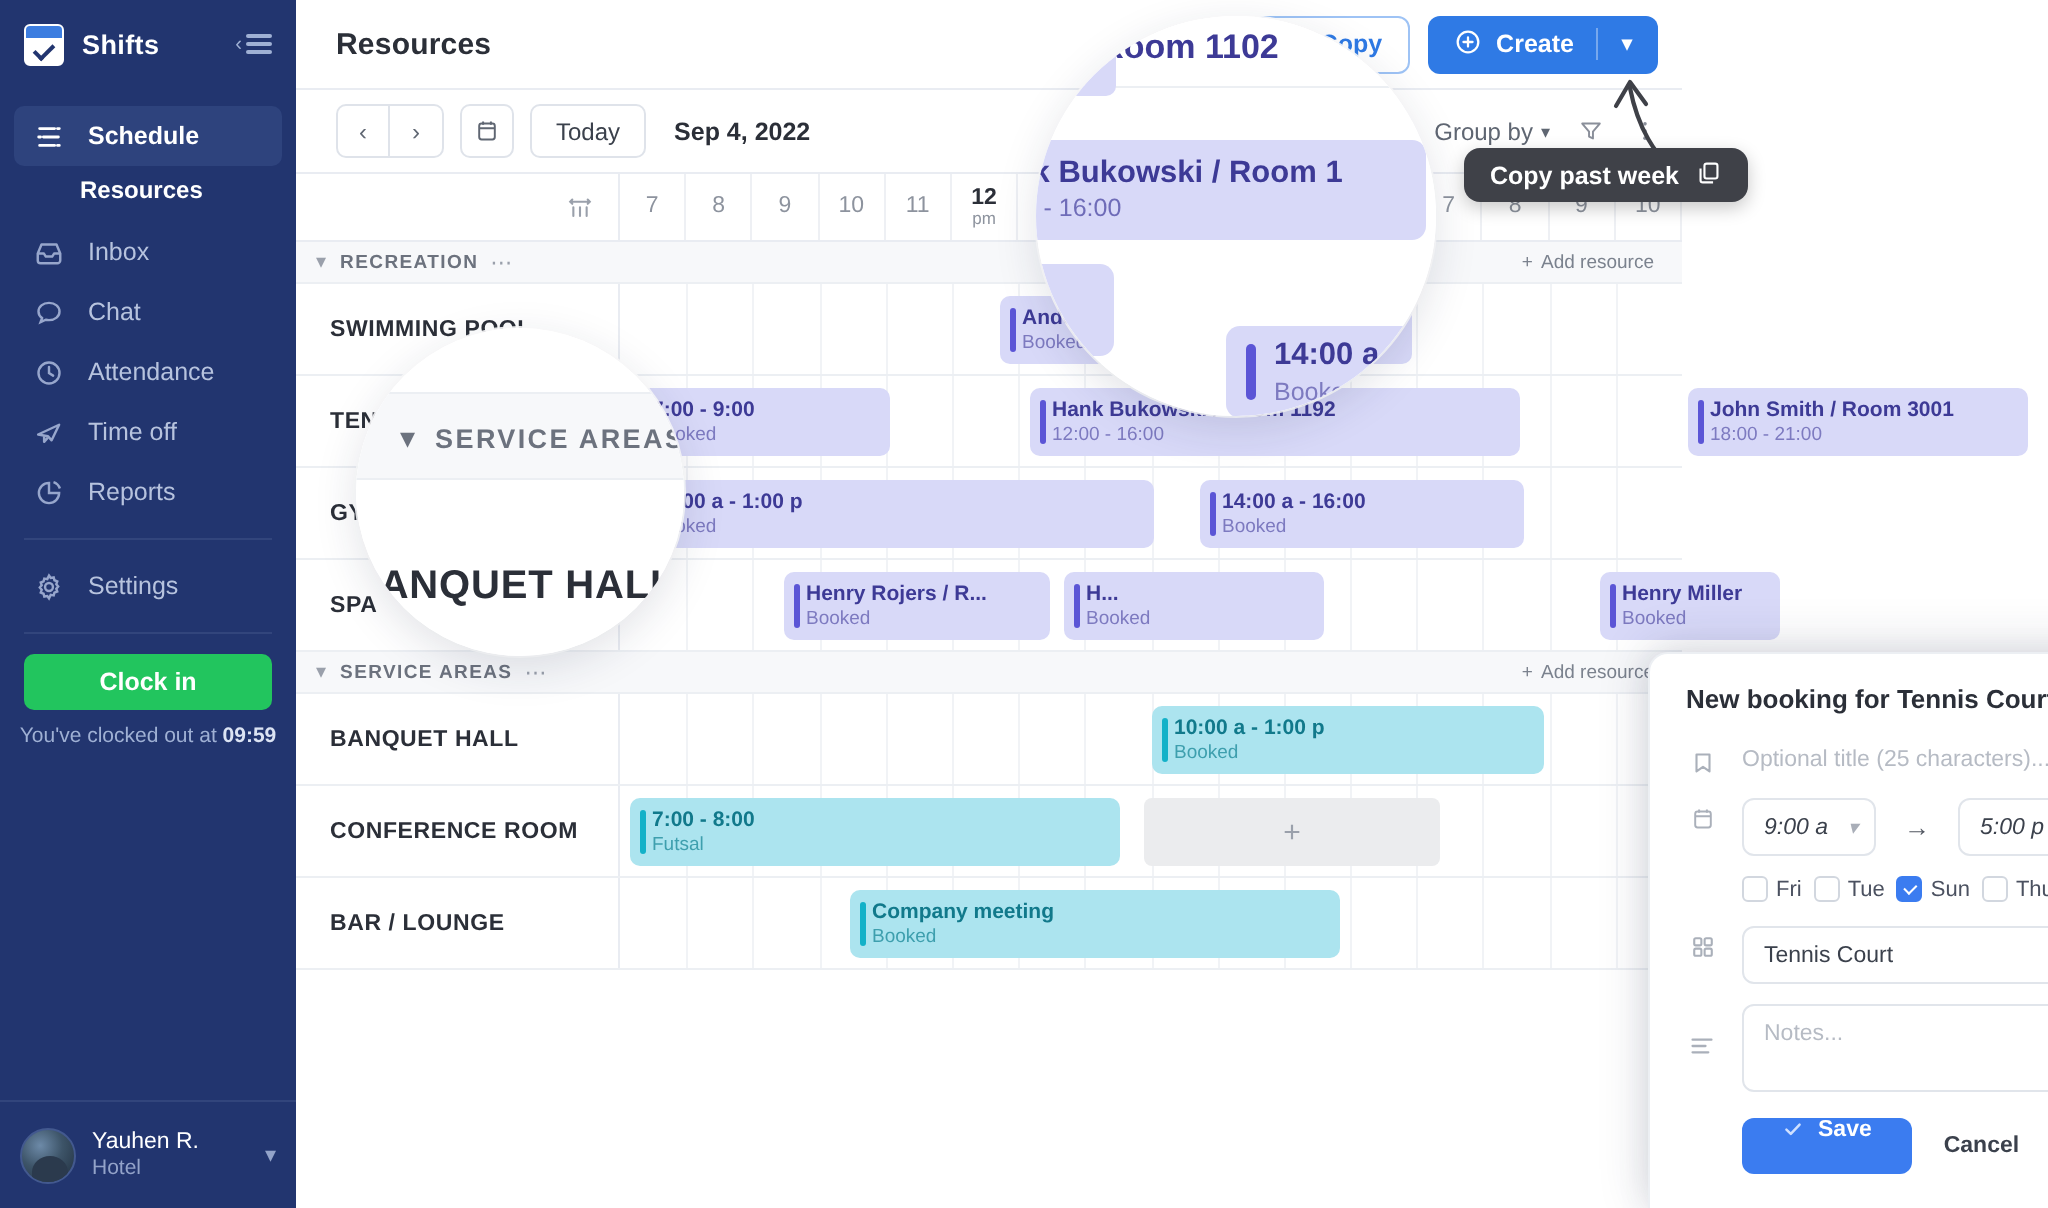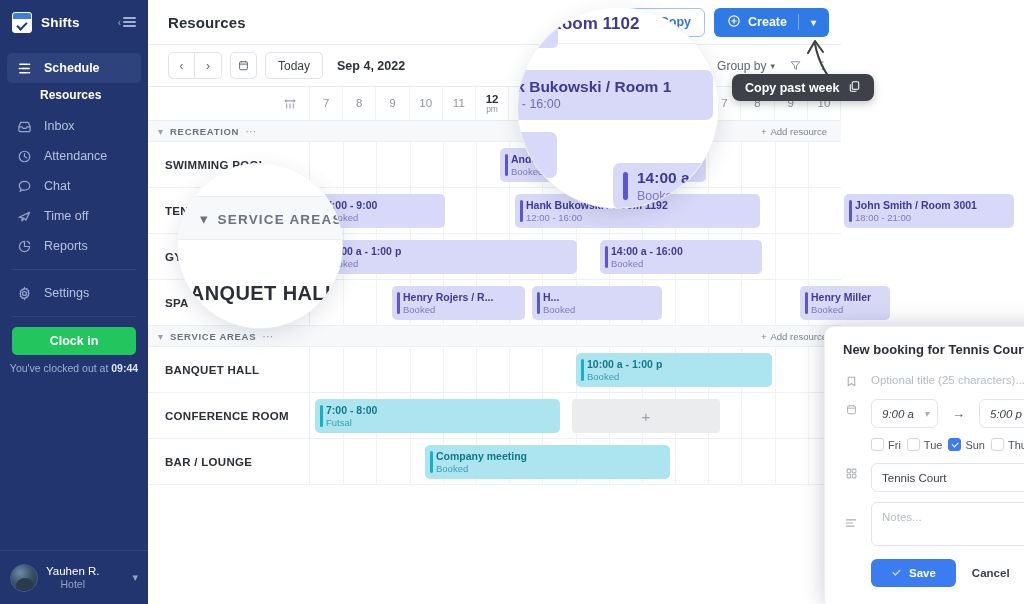--- a/index.html
+++ b/index.html
@@ -76,21 +76,21 @@
   .avatar {
     width: 28px; height: 28px; border-radius: 50%; flex: 0 0 28px;
     background: radial-gradient(circle at 35% 30%, #6d8aa8 0%, #3d5468 45%, #1f2d3d 100%);
     border: 1px solid #43598f; position: relative; overflow: hidden;
   }
   .avatar::after {
     content: ""; position: absolute; left: 5px; top: 13px; width: 18px; height: 16px;
     border-radius: 50% 50% 0 0; background: #2b3a4d;
   }
   .u-name { font-size: 11.5px; color: #ffffff; line-height: 1.25; }
-  .u-role { font-size: 10.5px; color: #93a3c9; line-height: 1.25; text-align: center; }
+  .u-role { font-size: 10.5px; color: #93a3c9; line-height: 1.25; }
   .u-chev { margin-left: auto; color: #93a3c9; font-size: 11px; }
 
   
   .main { flex: 1; position: relative; background: #fff; height: 604px; }
 
   .topbar {
     height: 45px; display: flex; align-items: center; padding: 0 12px 0 20px;
     border-bottom: 1px solid #e9ecf2;
   }
   .page-title { font-size: 15px; color: #2b2f38; font-weight: bold; letter-spacing: .1px; }
@@ -242,21 +242,21 @@
   .notes {
     width: 100%; height: 44px; border: 1px solid #e1e5eb; border-radius: 6px;
     font-size: 11.5px; color: #2b2f38; padding: 8px 10px; resize: none; outline: 0;
     font-family: inherit;
   }
   .notes::placeholder { color: #b6bbc4; }
   .panel-foot { display: flex; align-items: center; gap: 16px; margin: 13px 0 0 28px; }
   .btn-save {
     height: 28px; background: #3b7cf0; color: #fff; border: 0; border-radius: 6px;
     font-size: 11.5px; font-weight: bold; padding: 0 20px; cursor: pointer;
-    display: flex; align-items: center; gap: 7px; font-family: inherit;
+    display: flex; align-items: flex-start; gap: 7px; font-family: inherit;
   }
   .btn-cancel {
     background: transparent; border: 0; font-size: 11.5px; color: #3b414c;
     font-weight: bold; cursor: pointer; font-family: inherit;
   }
 </style>
 </head>
 <body>
 
 <div id="app">
@@ -296,35 +296,35 @@
         <svg width="15" height="15" viewBox="0 0 16 16" fill="none" stroke="#97a6cc" stroke-width="1.3" stroke-linejoin="round">
           <path d="M2 8.3V12a1.5 1.5 0 0 0 1.5 1.5h9A1.5 1.5 0 0 0 14 12V8.3l-2-4.8H4z"></path>
           <path d="M2 8.3h3.3l1 1.6h3.4l1-1.6H14"></path>
         </svg>
       </span>
       <span>Inbox</span>
     </div>
 
     <div class="sb-item">
       <span class="sb-ico">
+        <svg width="15" height="15" viewBox="0 0 16 16" fill="none" stroke="#97a6cc" stroke-width="1.3">
+          <path d="M8 2.6c3.3 0 5.6 2 5.6 4.6S11.3 11.8 8 11.8c-.6 0-1.2-.1-1.7-.2l-2.8 1.3.8-2.2C3.1 9.8 2.4 8.7 2.4 7.2 2.4 4.6 4.7 2.6 8 2.6z"></path>
+        </svg>
+      </span>
+      <span>Chat</span>
+    </div>
+
+    <div class="sb-item">
+      <span class="sb-ico">
         <svg width="15" height="15" viewBox="0 0 16 16" fill="none" stroke="#97a6cc" stroke-width="1.3" stroke-linecap="round">
           <circle cx="8" cy="8" r="5.6"></circle>
             <path d="M8 4.8V8l2.2 1.4"></path>
         </svg>
       </span>
       <span>Attendance</span>
-    </div>
-
-    <div class="sb-item">
-      <span class="sb-ico">
-        <svg width="15" height="15" viewBox="0 0 16 16" fill="none" stroke="#97a6cc" stroke-width="1.3">
-          <path d="M8 2.6c3.3 0 5.6 2 5.6 4.6S11.3 11.8 8 11.8c-.6 0-1.2-.1-1.7-.2l-2.8 1.3.8-2.2C3.1 9.8 2.4 8.7 2.4 7.2 2.4 4.6 4.7 2.6 8 2.6z"></path>
-        </svg>
-      </span>
-      <span>Chat</span>
     </div>
 
     <div class="sb-item">
       <span class="sb-ico">
         <svg width="15" height="15" viewBox="0 0 16 16" fill="none" stroke="#97a6cc" stroke-width="1.3" stroke-linejoin="round">
           <path d="M2.2 8.8l11.2-5.2-4 8.3-2-2.2z"></path>
             <path d="M5.4 9.7v3l2-2.2"></path>
         </svg>
       </span>
       <span>Time off</span>
@@ -349,21 +349,21 @@
           <path d="M8 1.9l.9 1.3 1.6-.3.4 1.5 1.5.6-.5 1.5 1 1.2-1 1.2.5 1.5-1.5.6-.4 1.5-1.6-.3L8 14.1l-.9-1.3-1.6.3-.4-1.5-1.5-.6.5-1.5-1-1.2 1-1.2-.5-1.5 1.5-.6.4-1.5 1.6.3z"></path>
         </svg>
       </span>
       <span>Settings</span>
     </div>
 
     <div class="sb-sep"></div>
 
     <button class="clockin">Clock in</button>
     <div class="clockout-note">
-      <span>You've clocked out at </span><b>09:44</b>
+      <span>You've clocked out at </span><b>09:59</b>
     </div>
 
     <div class="sb-user">
       <div class="avatar"></div>
       <div>
         <div class="u-name">Yauhen R.</div>
         <div class="u-role">Hotel</div>
       </div>
       <div class="u-chev">▾</div>
     </div>

